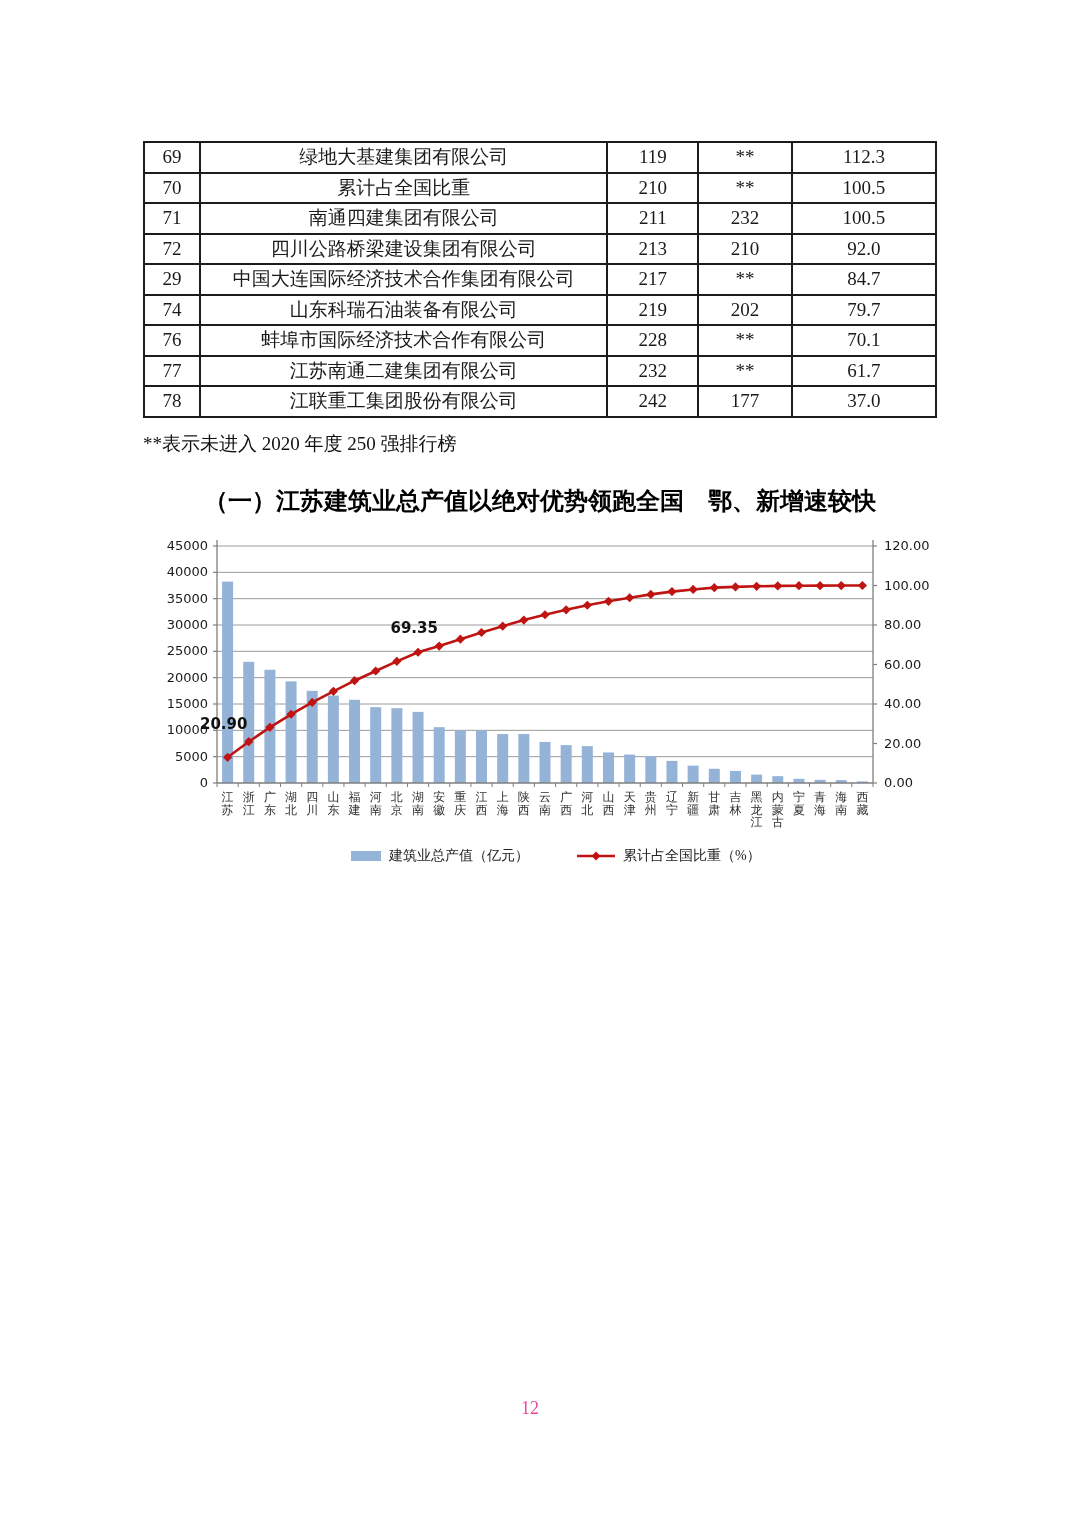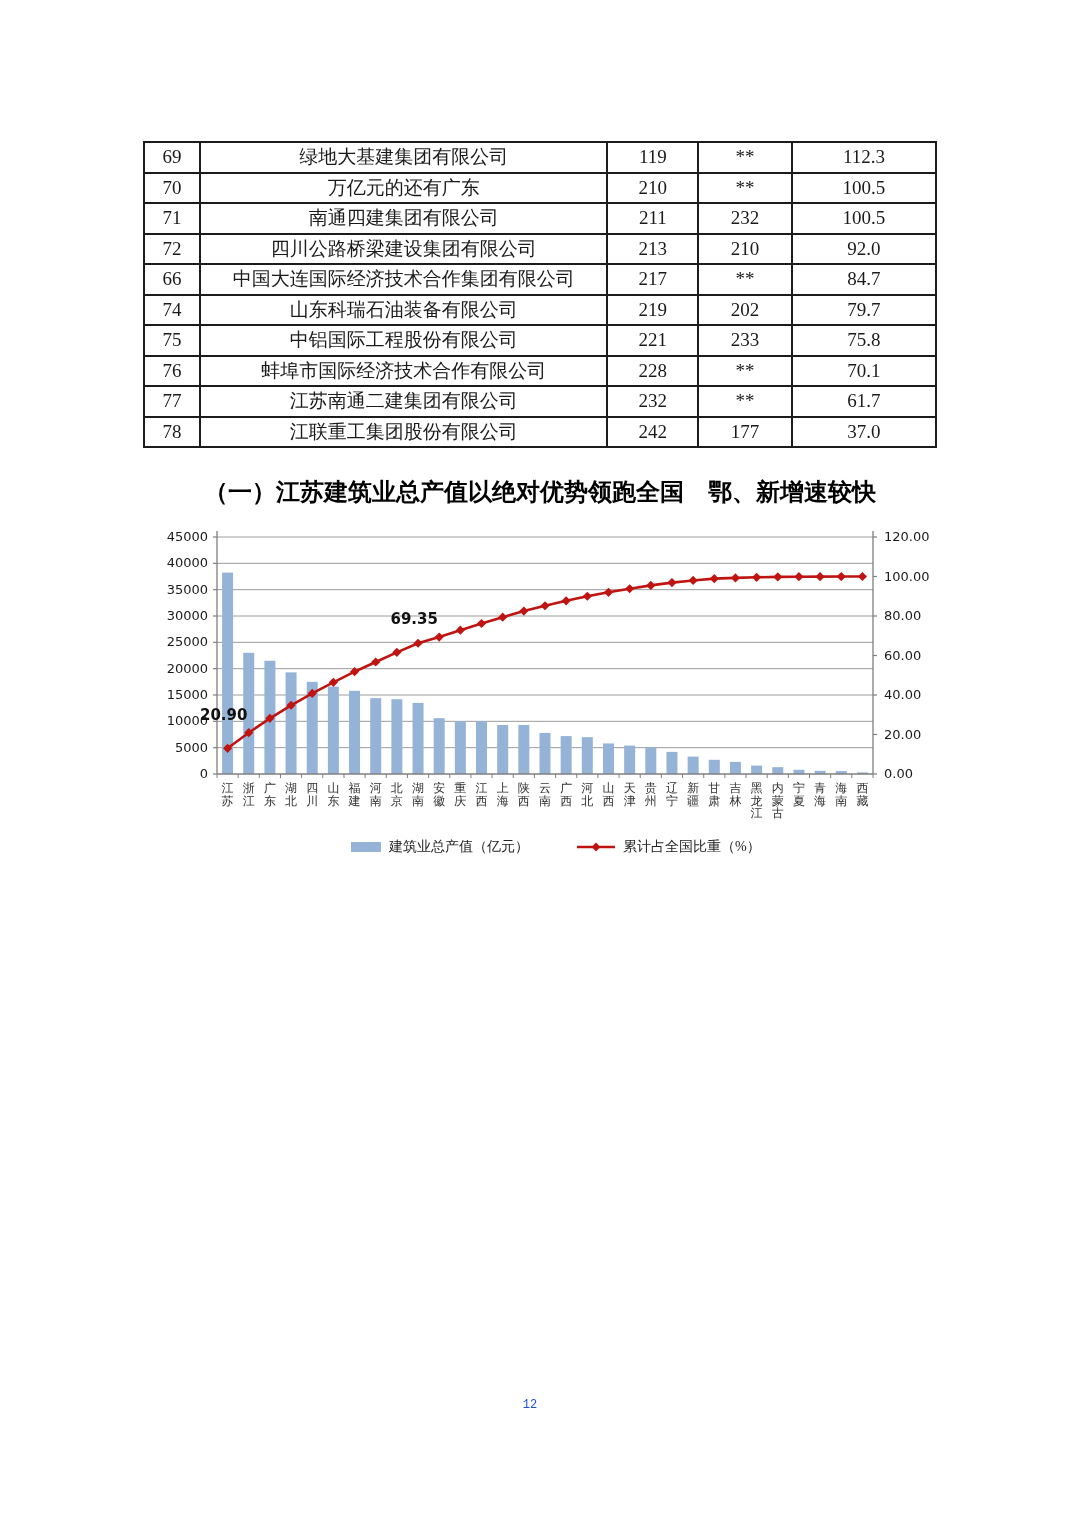--- a/index.html
+++ b/index.html
@@ -40,22 +40,22 @@
   .para{
     font-size:22px;line-height:57px;text-align:justify;
     text-indent:2em;margin:0;color:#0f0f0f;
   }
   .para.first{margin-top:22px;}
 
   .chart-wrap{margin-top:16px;margin-left:6px;}
   .chart-wrap svg{display:block;}
   .pageno{
     position:absolute;left:0;right:20px;top:1398px;
-    text-align:center;font-size:12px;color:#1d4ed8;
-    font-family:Liberation Mono, monospace;
+    text-align:center;font-size:18px;color:#ec4899;
+    font-family:Liberation Serif, serif;
   }
 </style>
 </head>
 <body>
 
 <div class="page">
   <div class="content">
 
     <table class="rank">
       <colgroup>
@@ -69,21 +69,21 @@
   <tr>
     <td>69</td>
     <td>绿地大基建集团有限公司</td>
     <td>119</td>
     <td>**</td>
     <td>112.3</td>
   </tr>
 
   <tr>
     <td>70</td>
-    <td>万亿元的还有广东</td>
+    <td>累计占全国比重</td>
     <td>210</td>
     <td>**</td>
     <td>100.5</td>
   </tr>
 
   <tr>
     <td>71</td>
     <td>南通四建集团有限公司</td>
     <td>211</td>
     <td>232</td>
@@ -92,42 +92,35 @@
 
   <tr>
     <td>72</td>
     <td>四川公路桥梁建设集团有限公司</td>
     <td>213</td>
     <td>210</td>
     <td>92.0</td>
   </tr>
 
   <tr>
-    <td>66</td>
+    <td>29</td>
     <td>中国大连国际经济技术合作集团有限公司</td>
     <td>217</td>
     <td>**</td>
     <td>84.7</td>
   </tr>
 
   <tr>
     <td>74</td>
     <td>山东科瑞石油装备有限公司</td>
     <td>219</td>
     <td>202</td>
     <td>79.7</td>
   </tr>
 
-  <tr>
-    <td>75</td>
-    <td>中铝国际工程股份有限公司</td>
-    <td>221</td>
-    <td>233</td>
-    <td>75.8</td>
-  </tr>
 
   <tr>
     <td>76</td>
     <td>蚌埠市国际经济技术合作有限公司</td>
     <td>228</td>
     <td>**</td>
     <td>70.1</td>
   </tr>
 
   <tr>
@@ -141,20 +134,21 @@
   <tr>
     <td>78</td>
     <td>江联重工集团股份有限公司</td>
     <td>242</td>
     <td>177</td>
     <td>37.0</td>
   </tr>
 </tbody>
     </table>
 
+    <div class="footnote">**表示未进入 2020 年度 250 强排行榜</div>
 
     <div class="sec-subtitle">（一）江苏建筑业总产值以绝对优势领跑全国　鄂、新增速较快</div>
 
 
     <div class="chart-wrap">
       <svg id="chart" width="788" height="344" viewBox="0 0 788 344" xmlns="http://www.w3.org/2000/svg">
           <line x1="68" y1="223.66666666666666" x2="724" y2="223.66666666666666" stroke="#9c9c9c" stroke-width="1"></line>
           <line x1="68" y1="197.33333333333334" x2="724" y2="197.33333333333334" stroke="#9c9c9c" stroke-width="1"></line>
           <line x1="68" y1="171" x2="724" y2="171" stroke="#9c9c9c" stroke-width="1"></line>
           <line x1="68" y1="144.66666666666669" x2="724" y2="144.66666666666669" stroke="#9c9c9c" stroke-width="1"></line>

